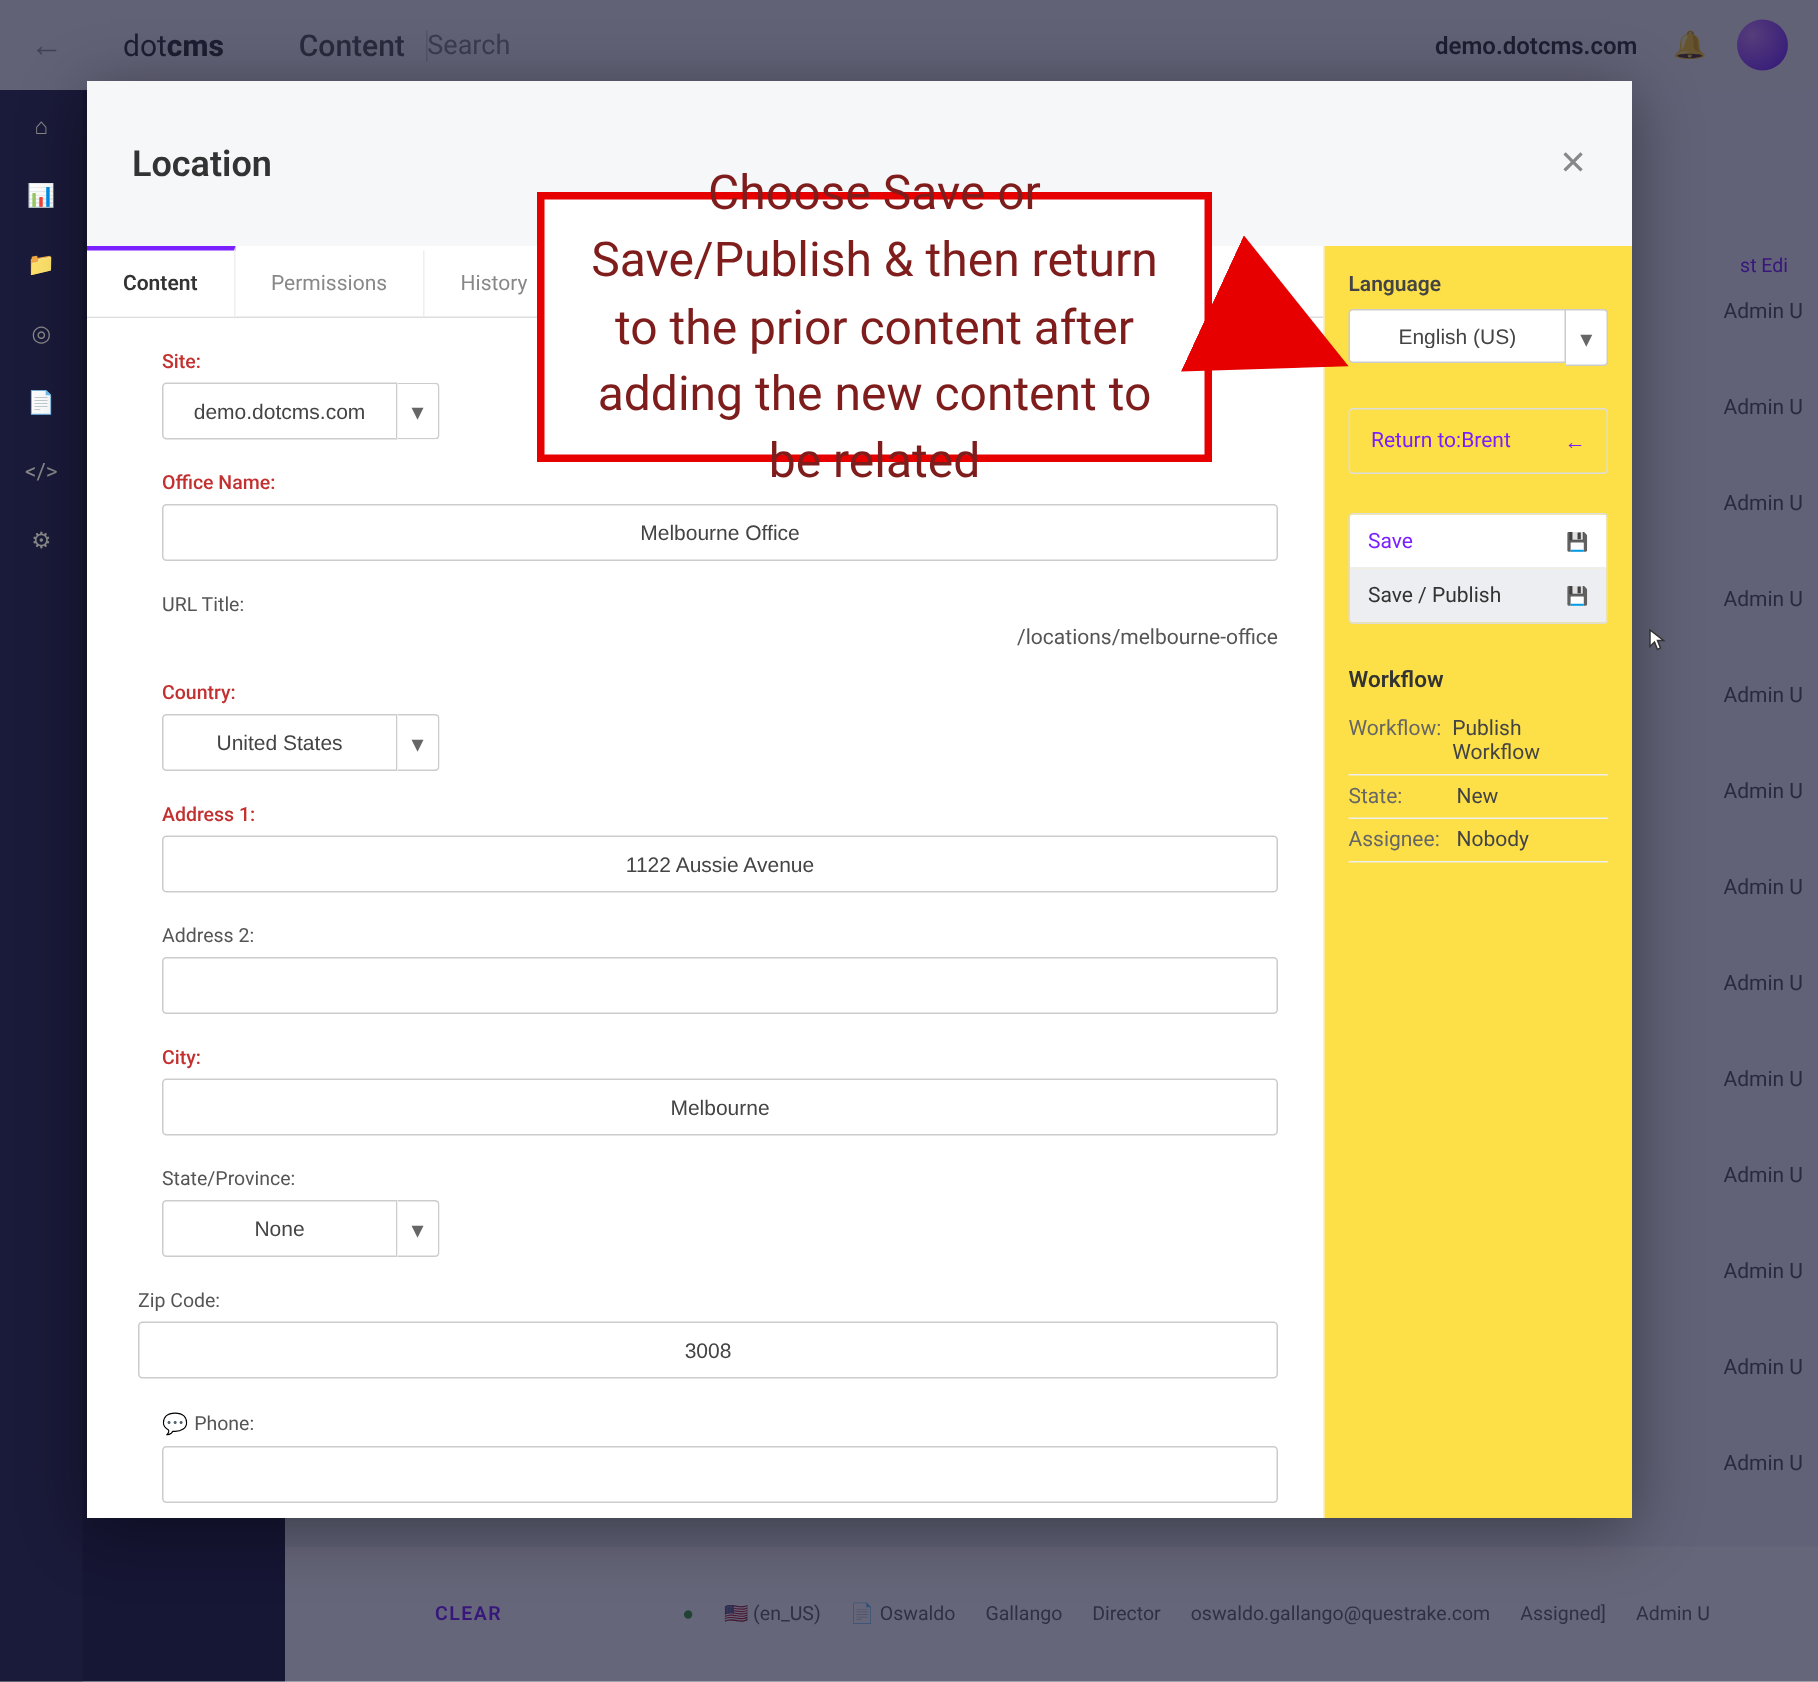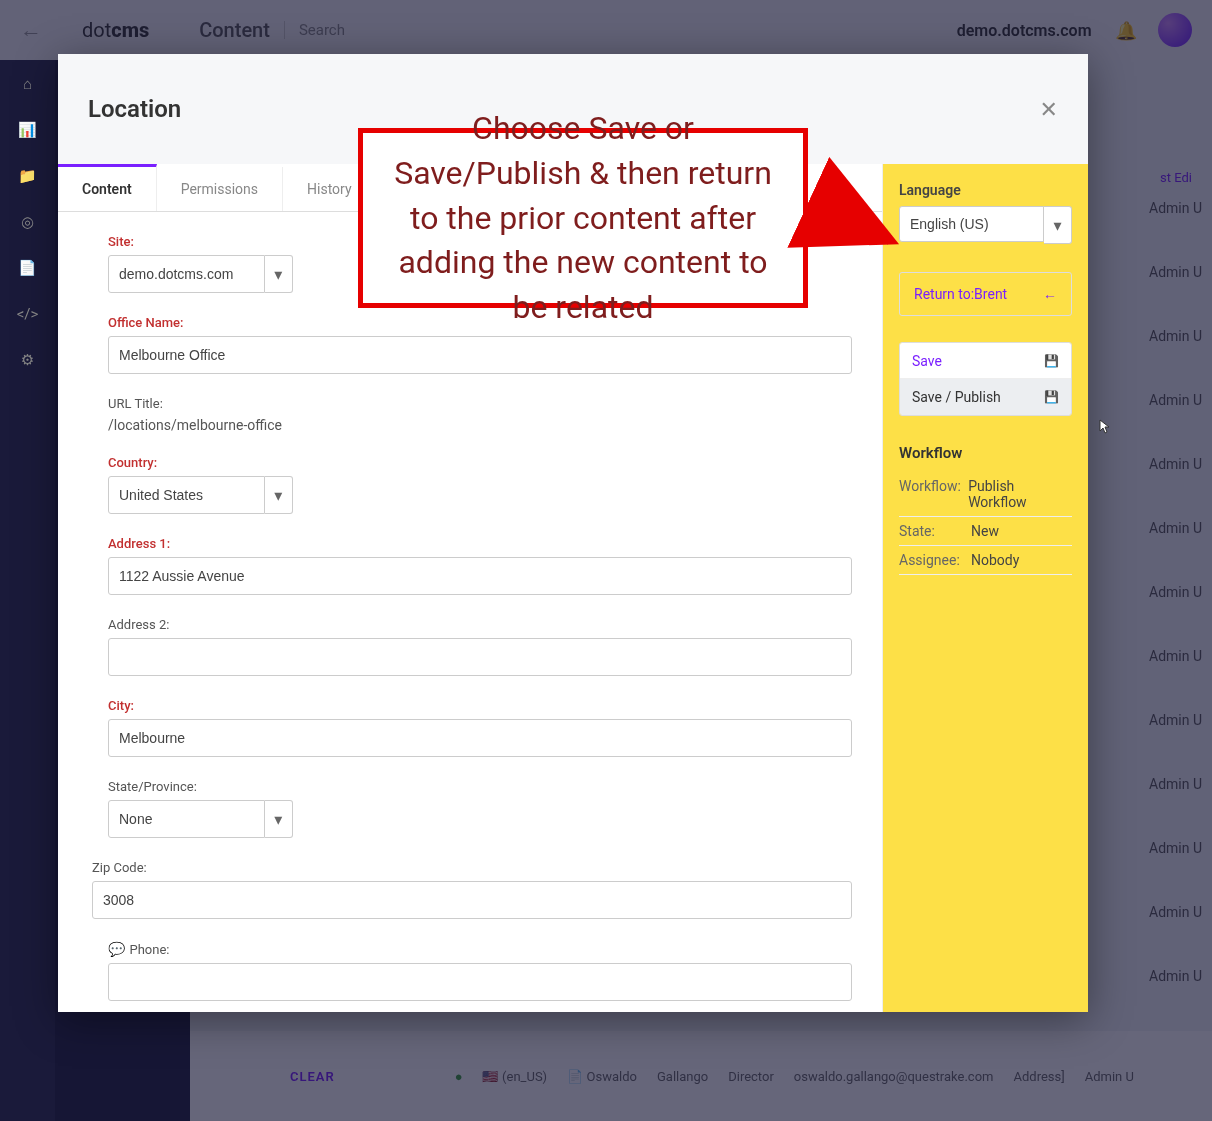--- a/index.html
+++ b/index.html
@@ -24,21 +24,21 @@
   position: absolute;
   top: 0; left: 0; right: 0; bottom: 0;
   background: rgba(20,20,50,0.65);
 }
 .back-arrow {
   color: #999; font-size: 22px; margin-right: 40px;
 }
 .logo { font-size: 20px; font-weight: 400; color: #333; }
 .logo .cms { font-weight: 800; }
 .content-label { margin-left: 50px; font-size: 20px; color: #555; font-weight: 500;}
-.search-label { margin-left: 14px; font-size: 15px; color: #888; padding-left: 14px; border-left: 1px solid #ccc;}
+.search-label { margin-left: 14px; font-size: 18px; color: #888; padding-left: 0; border-left: 1px solid #ccc;}
 .domain-label { margin-left: auto; font-weight: 600; color: #333; font-size: 16px;}
 .bell-icon { margin-left: 24px; color: #bbb; font-size: 18px;}
 .avatar { width: 34px; height: 34px; border-radius: 50%; background: radial-gradient(circle at 30% 30%, #d08aff, #6a1bff); margin-left: 20px;}
 .left-rail {
   position: absolute;
   top: 60px; left: 0; bottom: 0;
   width: 55px;
   background: #1a1a3a;
   display: flex; flex-direction: column; align-items: center; padding-top: 15px; gap: 28px;
   color: #888;
@@ -71,21 +71,21 @@
 .modal-body { display: flex; flex: 1; overflow: hidden; }
 .main-col { flex: 1; padding: 0 30px 20px 30px; overflow-y: auto; border-right: 1px solid #eee;}
 .tabs { display: flex; border-bottom: 1px solid #ddd; border-top: 3px solid transparent; margin-left: -30px; margin-right: -30px;}
 .tab { padding: 14px 24px; font-size: 14px; color: #888; cursor: pointer; border-right: 1px solid #eee;}
 .tab.active { color: #333; font-weight: 600; border-top: 3px solid #7a1fff; margin-top:-3px; background:#fff;}
 .field { margin-top: 22px; }
 .field-label { font-size: 13px; color: #555; margin-bottom: 6px; display:flex; align-items:center; gap:4px;}
 .field-label.required { color: #c23030; font-weight: 500;}
 .inp, .sel {
   width: 100%; height: 38px; border: 1px solid #ccc; border-radius: 3px;
-  padding: 0 10px; font-size: 14px; color: #444; background: #fff;
+  padding: 0 10px; font-size: 14px; color: #444; background: #fff; text-align: center;
 }
 .sel-wrap { display: flex; max-width: 260px;}
 .sel-wrap.narrow { max-width: 185px;}
 .sel-wrap .sel { border-top-right-radius: 0; border-bottom-right-radius: 0;}
 .sel-btn { width: 34px; height: 38px; border: 1px solid #ccc; border-left: none; border-radius: 0 3px 3px 0; background:#fff; display:flex;align-items:center;justify-content:center; color:#666;}
 .static-val { font-size: 14px; color: #555; margin-top: 4px;}
 .side-col { width: 205px; padding: 18px 16px; background:#fde047;}
 .side-label { font-size: 14px; font-weight: 600; color: #444; margin-bottom: 8px;}
 .lang-sel { display: flex; }
 .lang-sel .sel { height: 36px; font-size:14px;}
@@ -144,21 +144,21 @@
 </div>
 
 <div class="bg-bottom-strip">
   <span class="clear-btn">CLEAR</span>
   <span style="margin-left:100px; color:#3a9b3a;">●</span>
   <span>🇺🇸 <span>(en_US)</span></span>
   <span>📄 <span>Oswaldo</span></span>
   <span>Gallango</span>
   <span>Director</span>
   <span>oswaldo.gallango@questrake.com</span>
-  <span>Address]</span>
+  <span>Assigned]</span>
   <span>Admin U</span>
 </div>
 
 <div style="position:absolute; right:10px; top:200px; display:flex; flex-direction:column; gap:48px; color:#555; font-size:14px;">
   <span>Admin U</span>
     <span>Admin U</span>
     <span>Admin U</span>
     <span>Admin U</span>
     <span>Admin U</span>
     <span>Admin U</span>
@@ -202,21 +202,21 @@
           <input class="sel" value="demo.dotcms.com" style="">
           <div class="sel-btn">▾</div>
         </div>
       </div>
 
       <div class="field" style="margin-left:20px;">
         <div class="field-label required">Office Name:</div>
         <input class="inp" value="Melbourne Office" style="">
       </div>
 
-      <div class="field" style="margin-left:20px;">
+      <div class="field" style="margin-left:20px;text-align:right;">
         <div class="field-label">URL Title:</div>
         <div class="static-val">/locations/melbourne-office</div>
       </div>
 
       <div class="field" style="margin-left:20px;">
         <div class="field-label required">Country:</div>
         <div class="sel-wrap narrow">
           <input class="sel" value="United States" style="">
           <div class="sel-btn">▾</div>
         </div>

